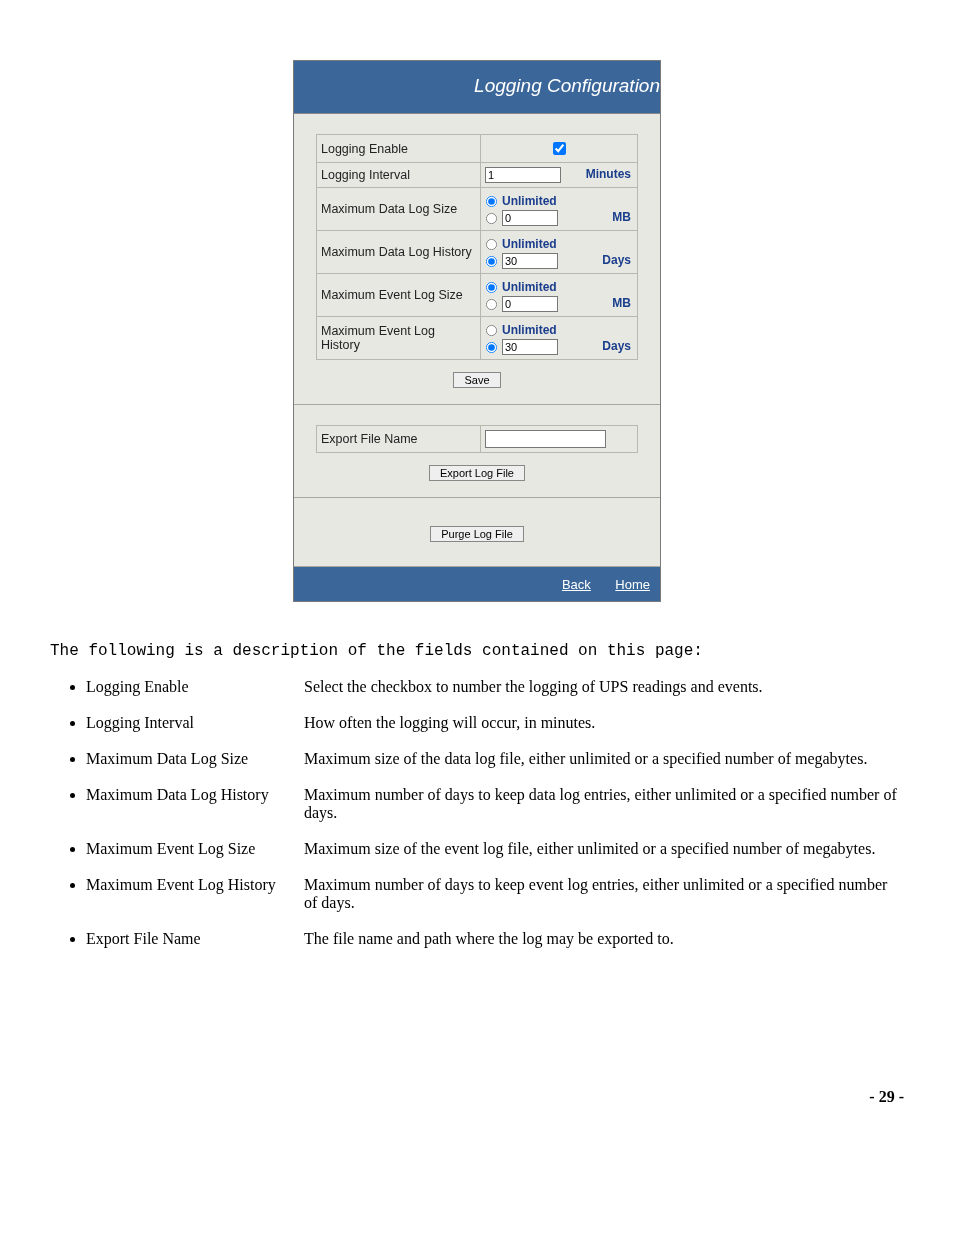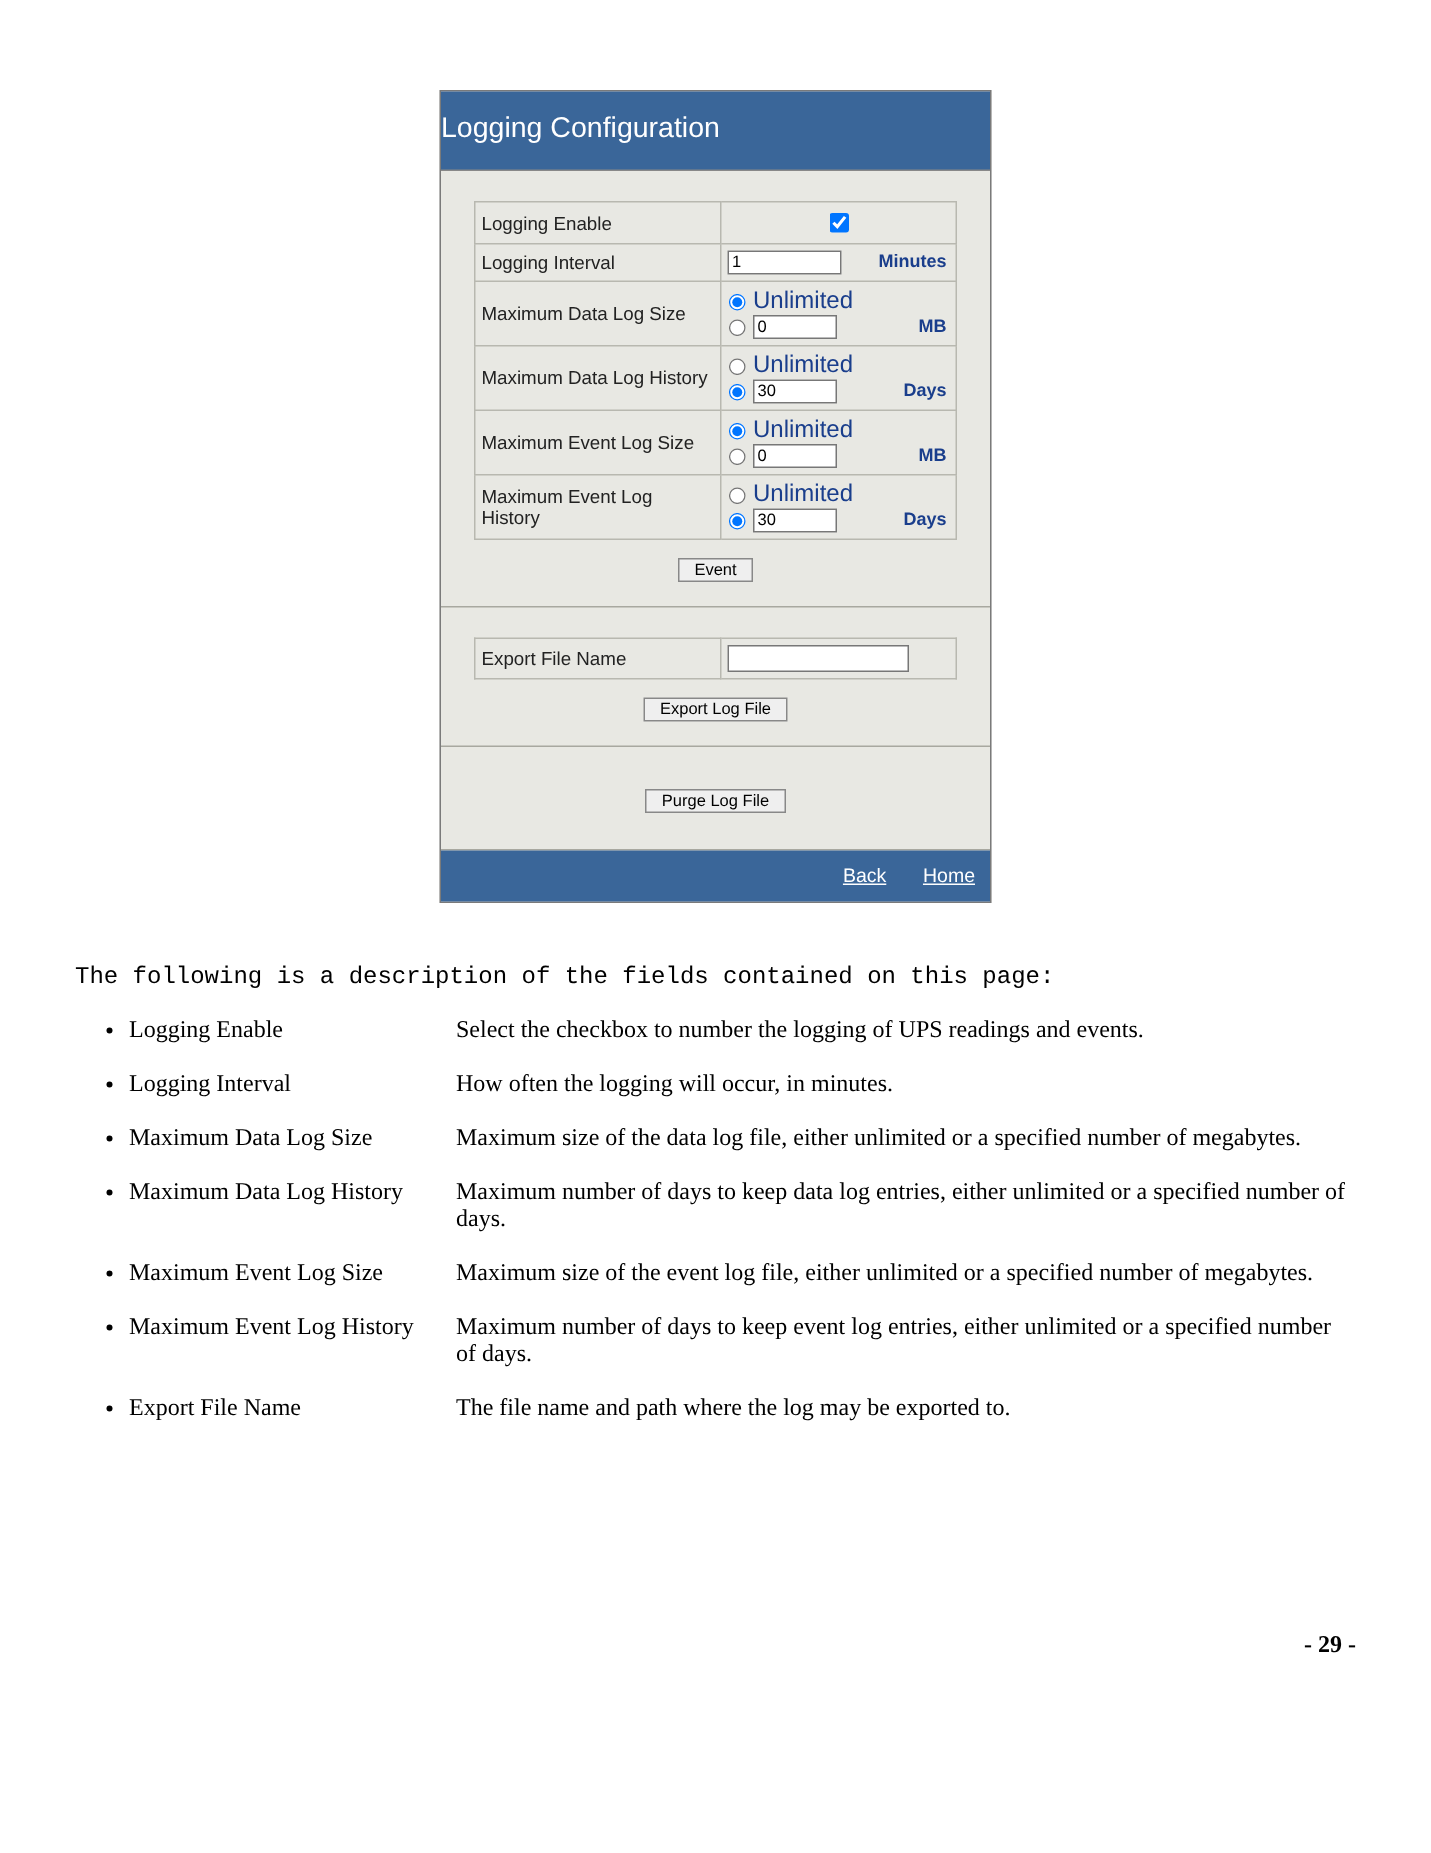--- a/index.html
+++ b/index.html
@@ -15,25 +15,26 @@
   .panel {
     width: 366px;
     margin: 0 auto;
     border: 1px solid #7a7a7a;
     background: #e8e8e3;
     font-family: Arial, sans-serif;
   }
   .panel-header {
     background: #3a6699;
     color: #fff;
-    text-align: left;
+    text-align: right;
     padding: 14px 0 16px 0;
     font-size: 19px;
     font-weight: 400;
     border-bottom: 1px solid #888;
+    font-style: italic;
   }
   .section {
     padding: 20px 22px 14px 22px;
     border-bottom: 1px solid #a8a8a0;
   }
   .section:last-of-type { border-bottom: none; }
   table.form {
     border-collapse: collapse;
     width: 100%;
     font-size: 12.5px;
@@ -57,22 +58,22 @@
     display: flex;
     align-items: center;
     line-height: 18px;
   }
   .radio-row input[type="radio"] {
     margin: 0 4px 0 0;
     transform: scale(0.85);
   }
   .blue-label {
     color: #1a3e8c;
-    font-weight: normal;
-    font-size: 16px;
+    font-weight: bold;
+    font-size: 12px;
   }
   .unit-right {
     position: absolute;
     right: 6px;
     color: #1a3e8c;
     font-weight: bold;
     font-size: 12px;
     text-align: right;
   }
   input.tiny {
@@ -221,21 +222,21 @@
           <div class="radio-row">
             <input type="radio" name="melh" checked="" style="">
             <input class="tiny" value="30" style="">
             <span class="unit-right" style="bottom:4px">Days</span>
           </div>
         </td>
       </tr>
     </tbody>
       </table>
     <div class="btn-row">
-      <button class="small">Event</button>
+      <button class="small">Save</button>
     </div>
   </div>
 
   <div class="section">
     <table class="form">
       <tbody>
           <tr>
         <td class="label">Export File Name</td>
         <td class="control">
           <input class="wide" value="" style="">

